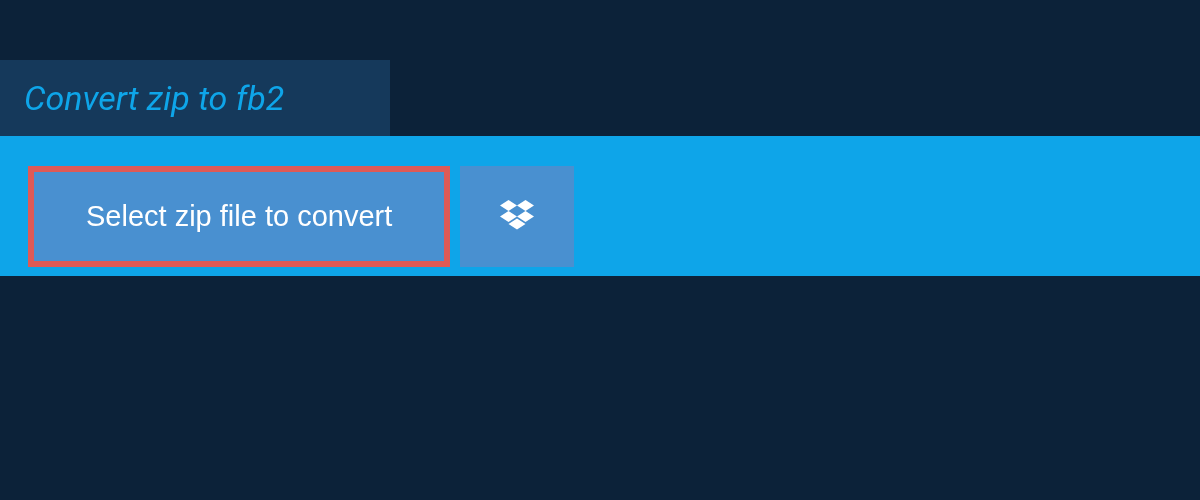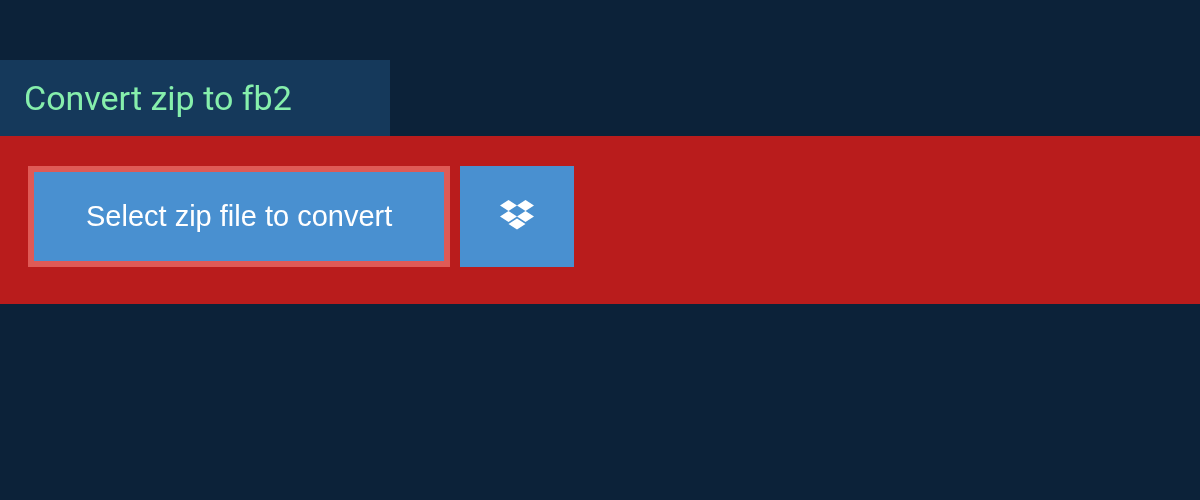--- a/index.html
+++ b/index.html
@@ -16,32 +16,33 @@
     }
     .tab-area {
       position: absolute;
       top: 60px;
       left: 0;
       background: #15395b;
       padding: 18px 32px 18px 24px;
       min-width: 390px;
     }
     .tab-title {
-      color: #86efac;
+      color: #0ea5e9;
       font-size: 34px;
       font-weight: 400;
+      font-style: italic;
     }
     .content-panel {
       position: absolute;
       top: 136px;
       left: 0;
       right: 0;
-      background: #b91c1c;
+      background: #0ea5e9;
       padding: 30px 0 30px 28px;
-      height: 168px;
+      height: 140px;
     }
     .button-row {
       display: flex;
       gap: 10px;
       align-items: stretch;
     }
     .select-button-wrapper {
       border: 6px solid #df5a56;
       display: inline-block;
     }

